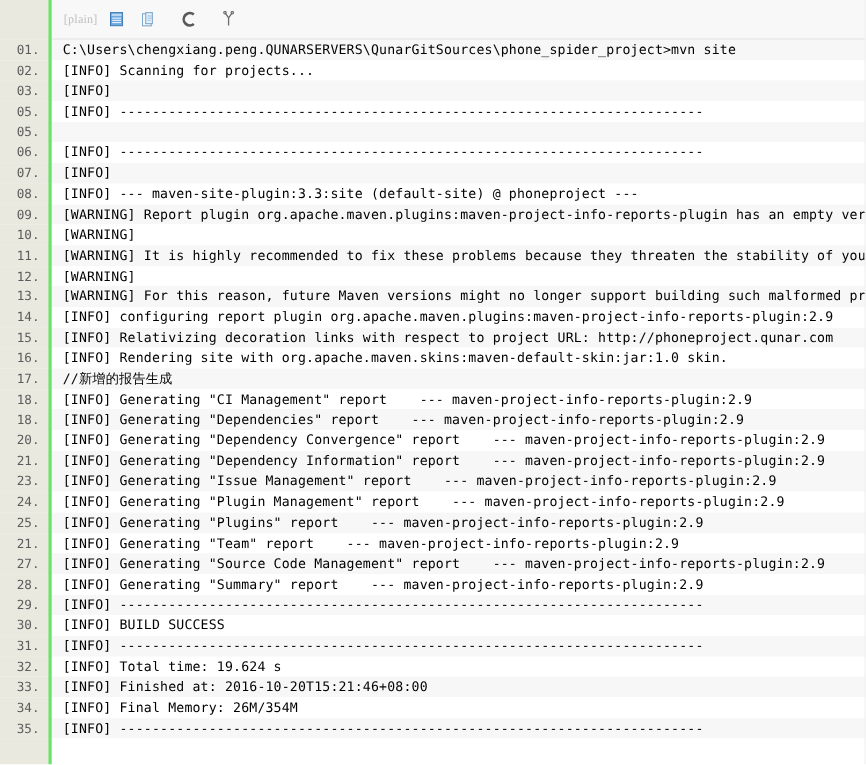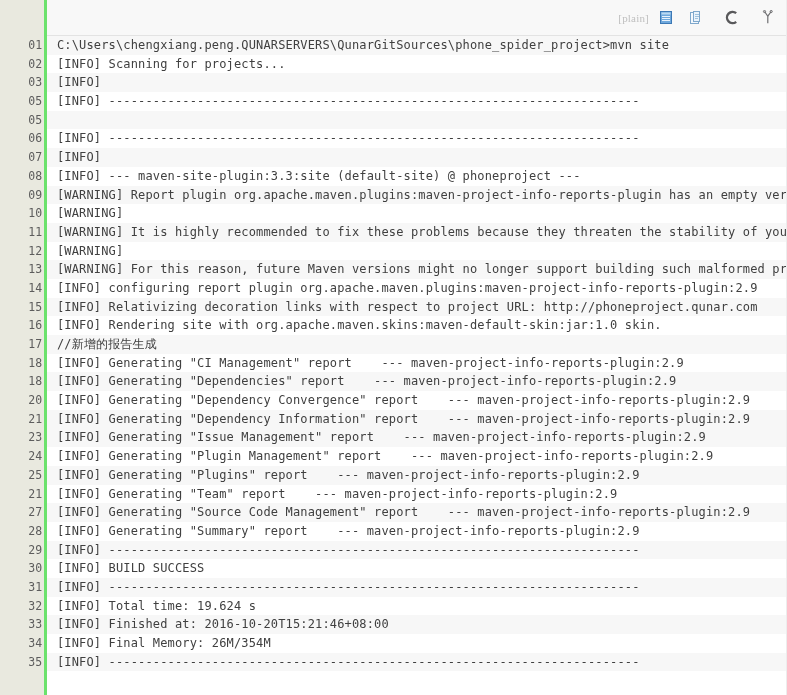--- a/index.html
+++ b/index.html
@@ -51,21 +51,20 @@
     top: 0;
     right: 0;
     height: 36px;
     background: #F8F8F8;
     border-bottom: 1px solid #E3E3E3;
     display: flex;
     align-items: center;
     padding-left: 11px;
     box-sizing: border-box;
     z-index: 2;
-    justify-content: flex-end;
   }
   .toolbar-label {
     color: #BFBFBF;
     font-size: 11px;
     font-family: "Liberation Serif", serif;
     margin-right: 6px;
     letter-spacing: 0.2px;
   }
   .tool-btn {
     width: 22px;
@@ -100,31 +99,30 @@
     position: absolute;
     left: 0;
     top: 0;
     width: 36px;
     text-align: right;
     font-size: 11.5px;
     color: #5C5C5C;
     font-family: "DejaVu Sans Mono", "Liberation Mono", monospace;
     background: transparent;
     z-index: 4;
-    margin-left: 13px;
   }
   .line-no::after {
     content: ".";
   }
   .line-text {
     position: absolute;
     left: 57px;
     top: 0;
     font-size: 12px;
-    color: #404040;
+    color: #000000;
     font-family: "DejaVu Sans Mono", "Liberation Mono", monospace;
     letter-spacing: 0.15px;
     white-space: pre;
   }
   .gutter-cell {
     position: absolute;
     left: 0;
     top: 0;
     width: 44px;
     height: 18.7px;

